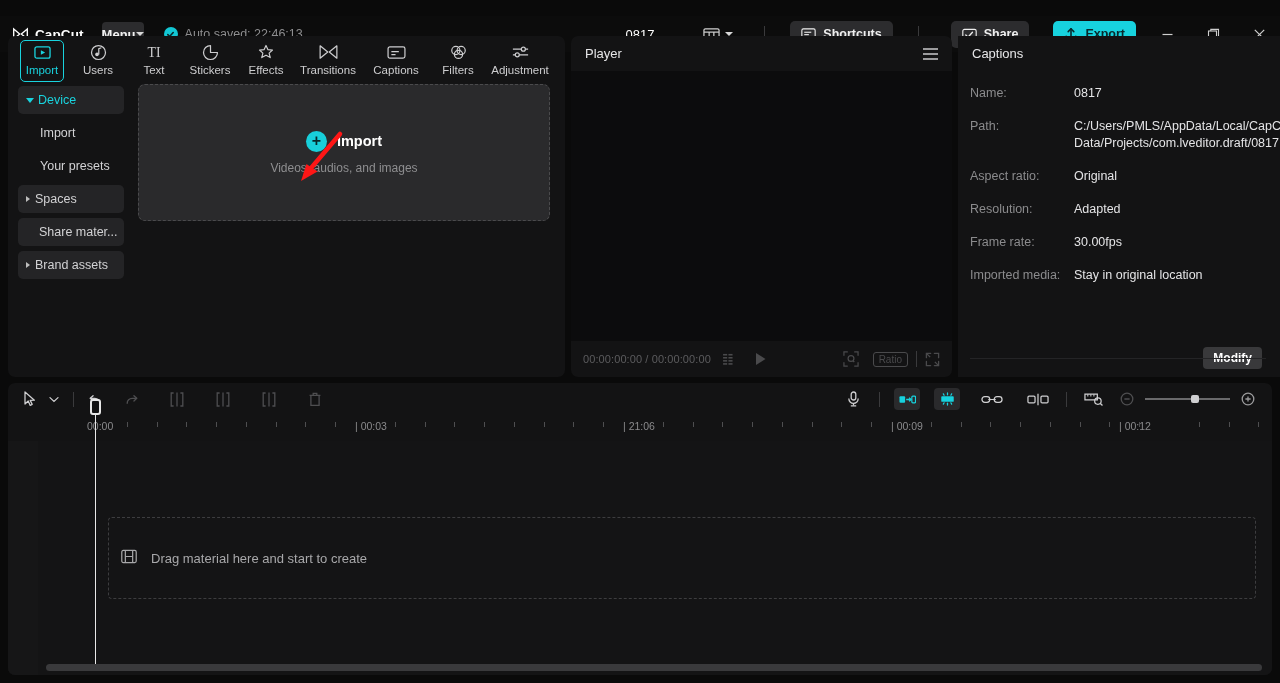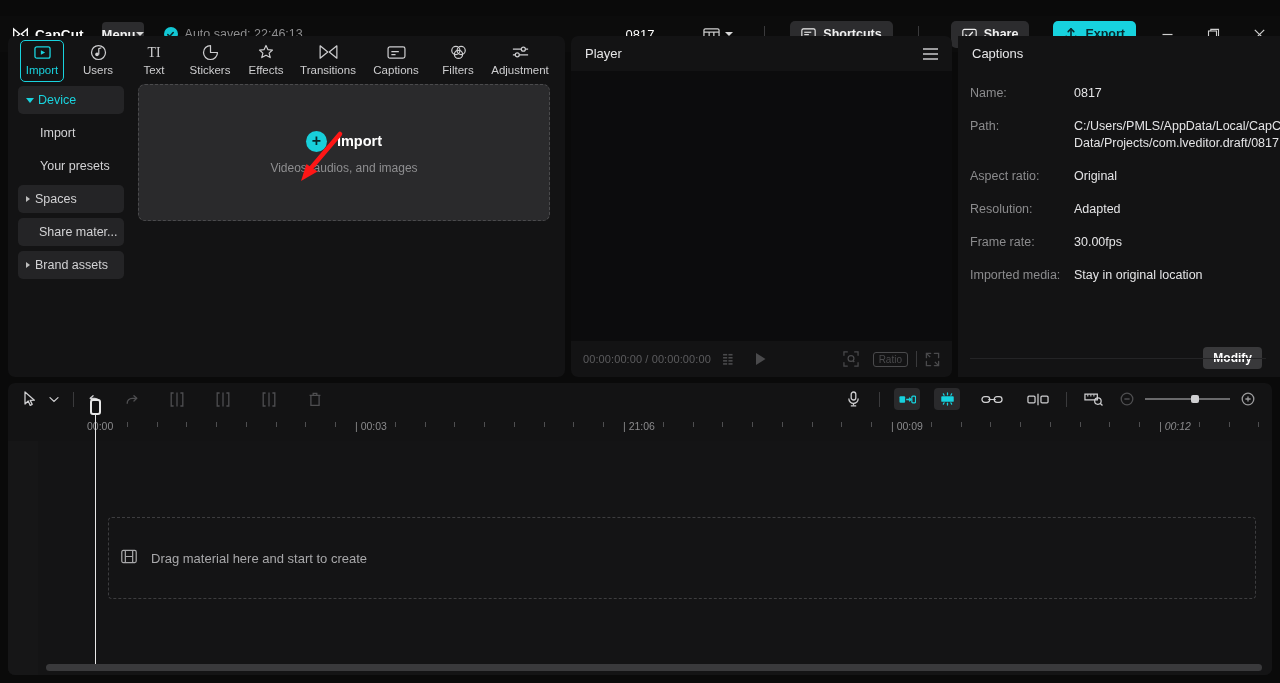--- a/index.html
+++ b/index.html
@@ -639,21 +639,21 @@
         <span class="rtick" style="left: 863.222px;"></span>
         <span class="rlabel" style="left: 883px;">| 00:09</span>
         <span class="rtick" style="left: 922.778px;"></span>
         <span class="rtick" style="left: 952.556px;"></span>
         <span class="rtick" style="left: 982.333px;"></span>
         <span class="rtick" style="left: 1012.11px;"></span>
         <span class="rtick" style="left: 1041.89px;"></span>
         <span class="rtick" style="left: 1071.67px;"></span>
         <span class="rtick" style="left: 1101.44px;"></span>
         <span class="rtick" style="left: 1131.22px;"></span>
-        <span class="rlabel" style="left: 1151px; font-style: italic;">| 00:12</span>
+        <span class="rlabel" style="left: 1111px;">| 00:12</span>
         <span class="rtick" style="left: 1190.78px;"></span>
         <span class="rtick" style="left: 1220.56px;"></span>
         <span class="rtick" style="left: 1250.33px;"></span>
       </div>
     <div class="track-area">
       <div class="gutter"></div>
     </div>
 
     <div class="drag-zone">
       <span>

